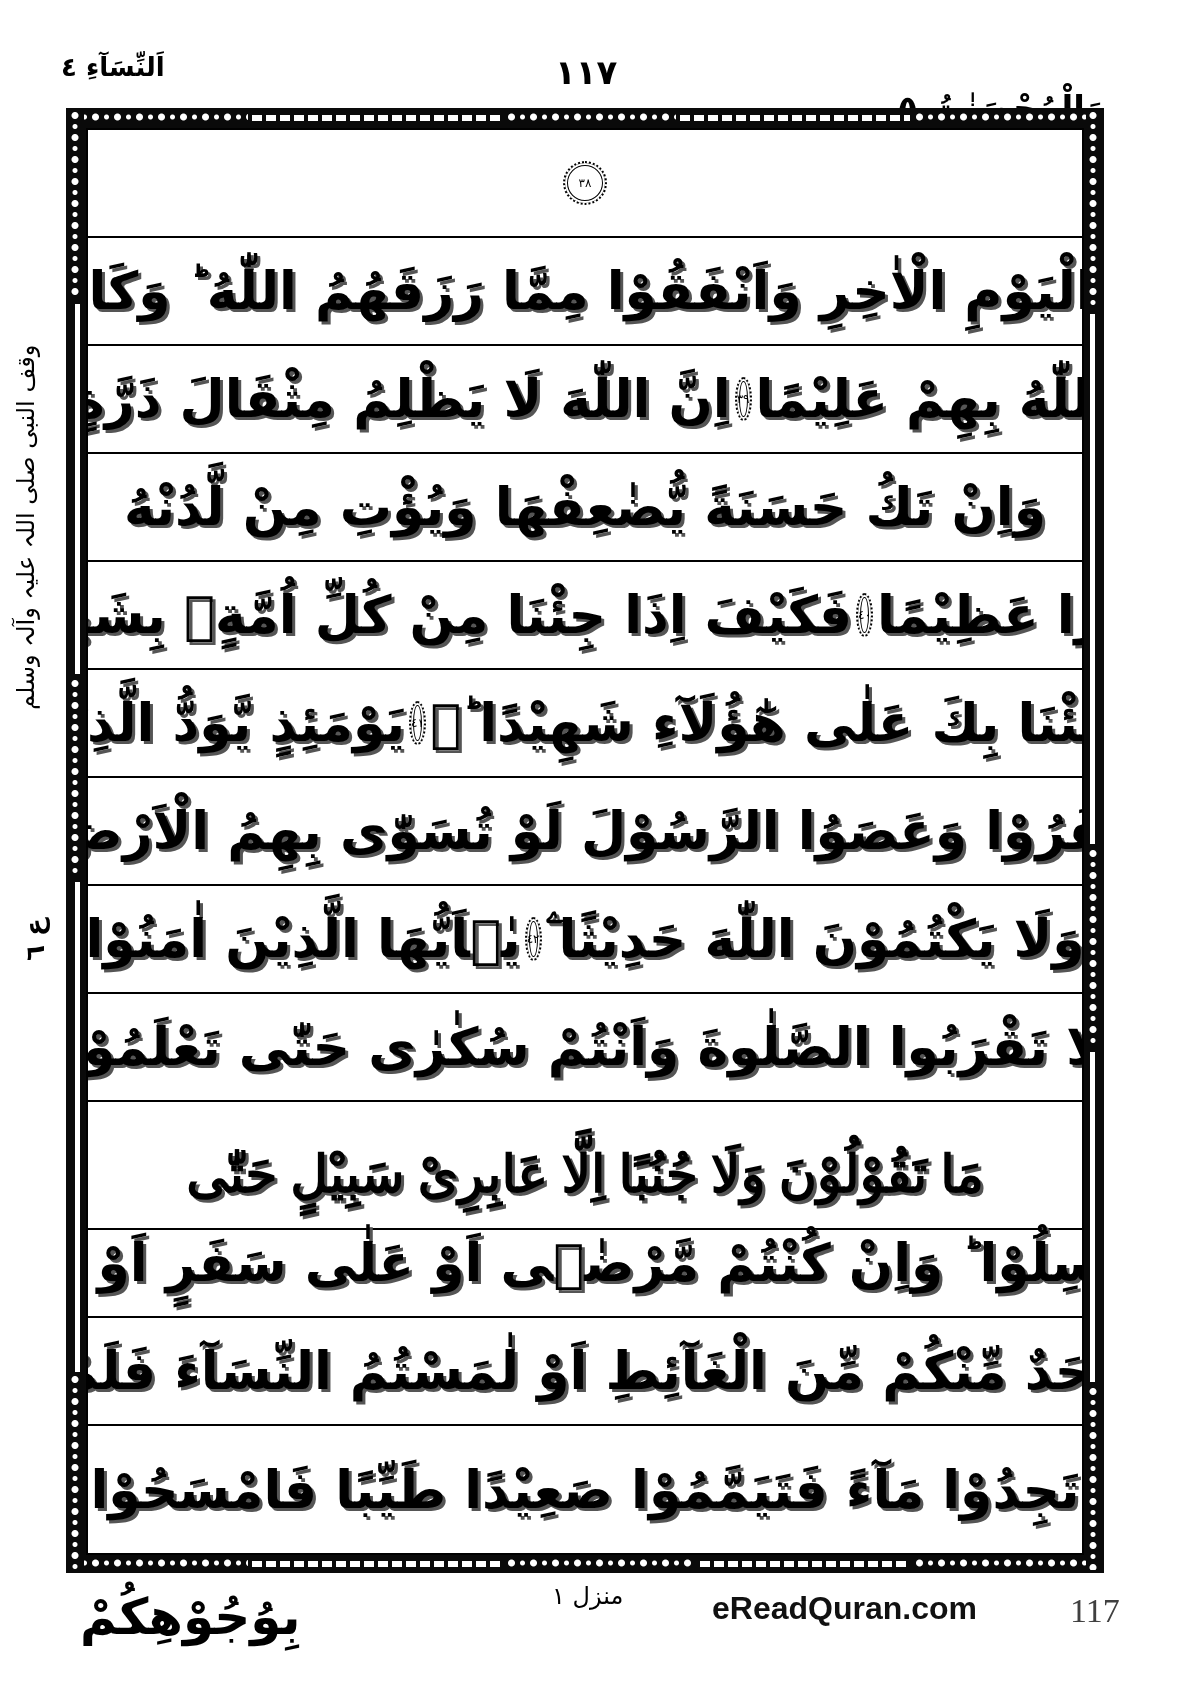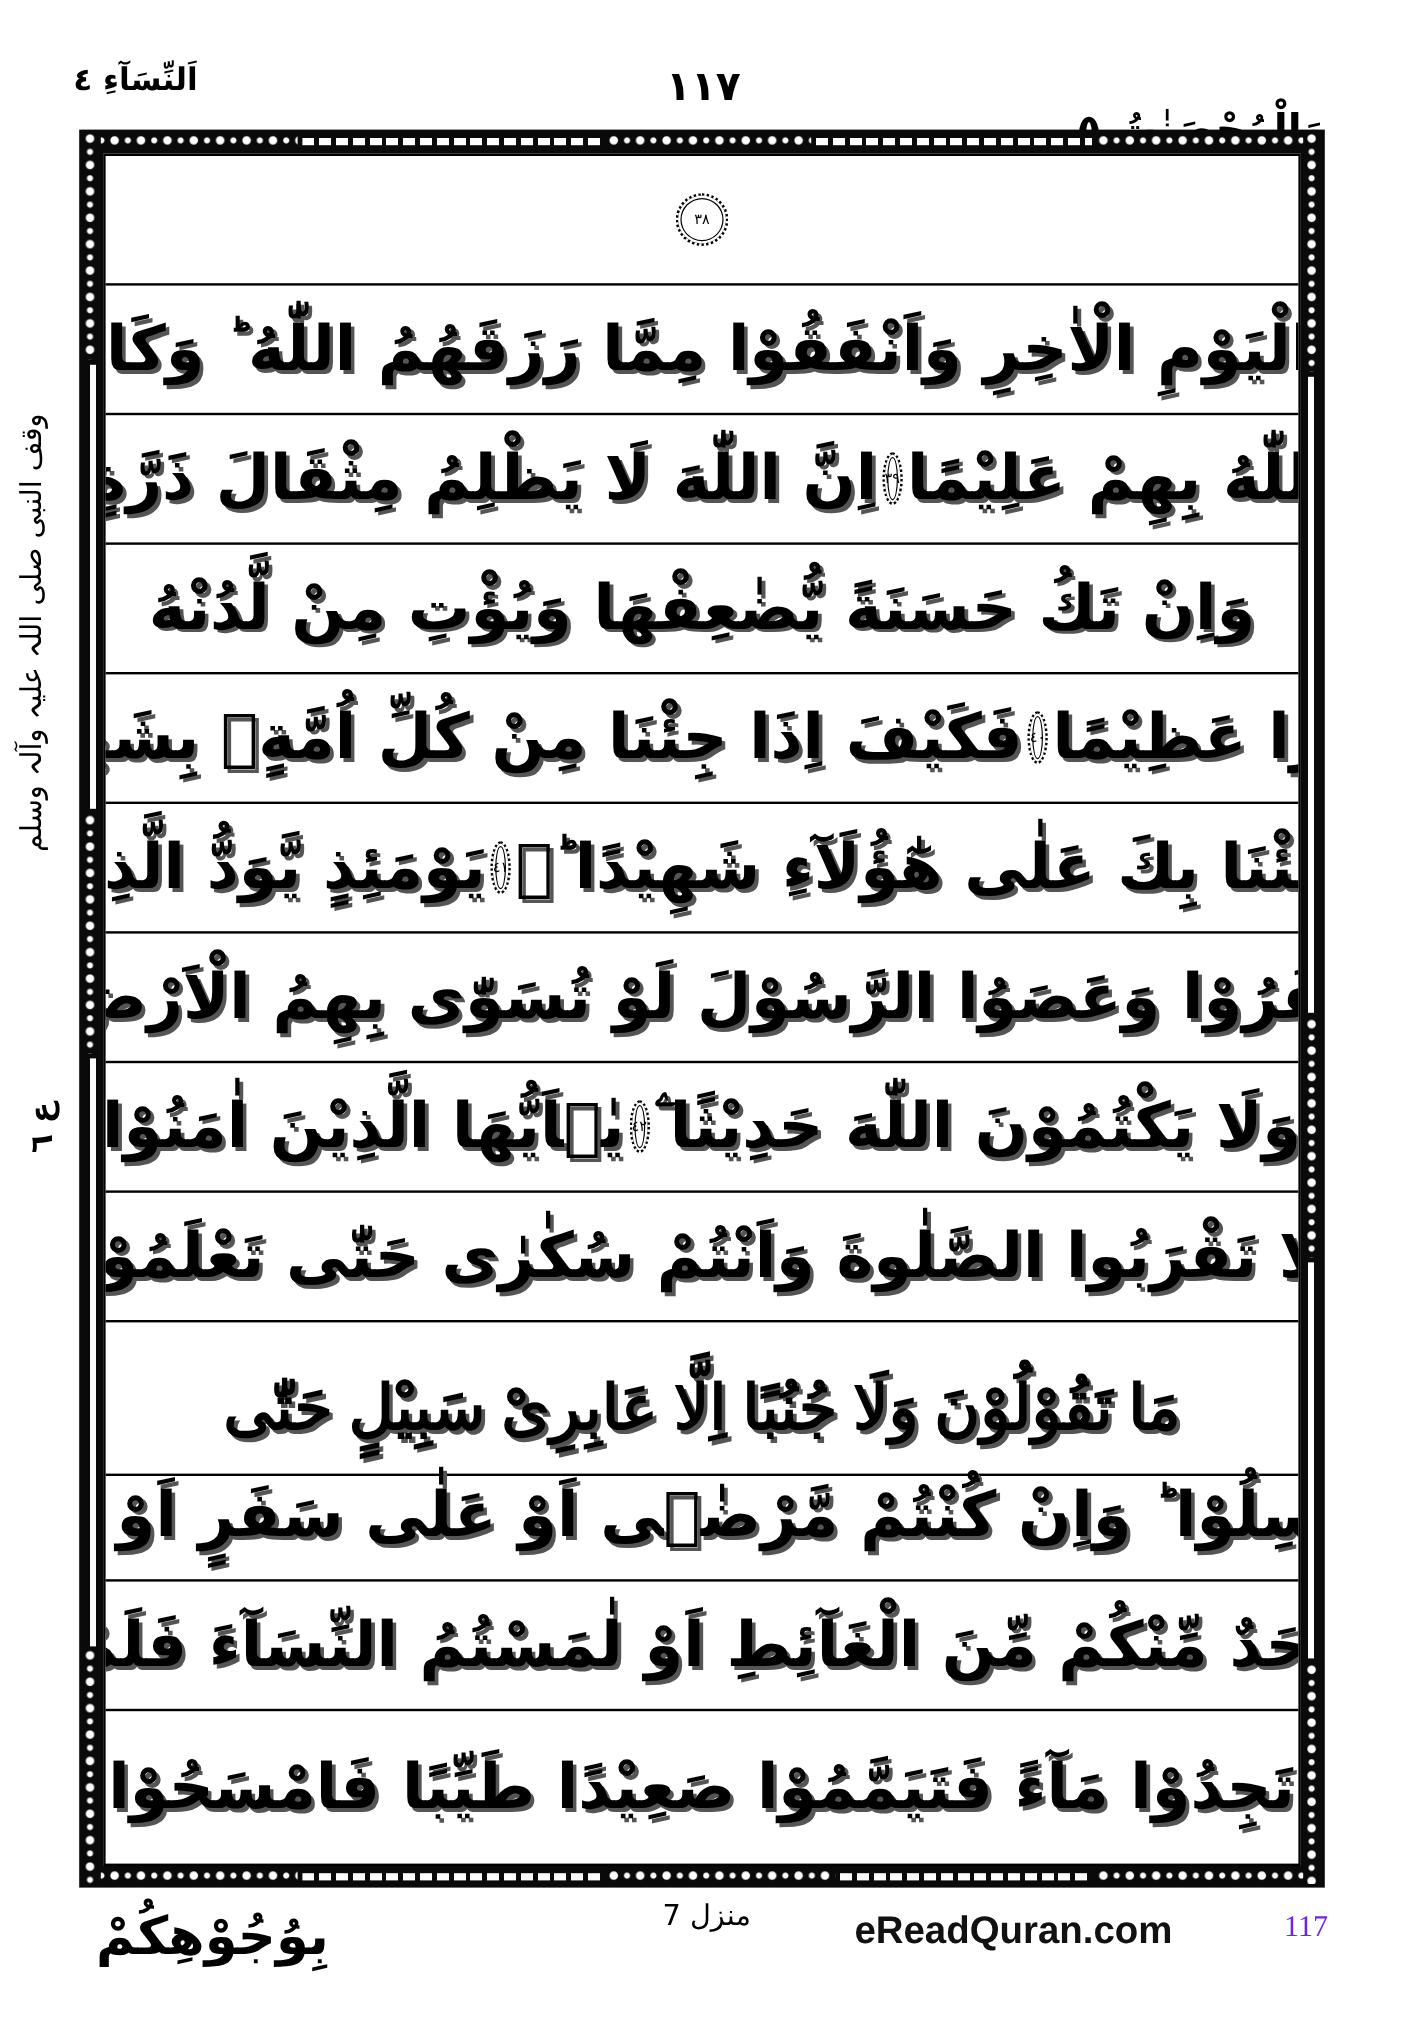--- a/index.html
+++ b/index.html
@@ -41,26 +41,26 @@
           text-shadow:none; font-weight:normal; vertical-align:middle; }
 
   .margin-note { position:absolute; left:12px; top:380px; width:40px; height:330px;
                  writing-mode:vertical-rl; transform:rotate(180deg);
                  font-size:24px; text-align:center; white-space:nowrap; }
   .ruku-note { position:absolute; left:20px; top:900px; width:34px; height:80px;
                writing-mode:vertical-rl; transform:rotate(180deg);
                font-size:26px; font-weight:bold; text-align:center; }
 
   .footer { position:absolute; top:1582px; left:0; width:1190px; height:60px; }
-  .catchword { position:absolute; left:80px; top:6px; font-size:44px; font-weight:bold; direction:rtl; }
+  .catchword { position:absolute; left:80px; top:6px; font-size:50px; font-weight:bold; direction:rtl; }
   .manzil { position:absolute; left:552px; top:0; font-size:24px; direction:rtl; }
   .site { position:absolute; left:712px; top:8px; font-family:"Liberation Sans", sans-serif;
           font-weight:bold; font-size:32px; color:#111; }
   .pnum { position:absolute; left:1070px; top:10px; font-family:"Liberation Serif", serif;
-          font-size:25px; color:#6d28d9; }
+          font-size:34px; color:#404040; }
 </style>
 </head>
 <body>
 
 <div class="header">
   <div class="hdr-left">اَلنِّسَآءِ ٤</div>
   <div class="hdr-center">١١٧</div>
   <div class="hdr-right">وَالْمُحْصَنٰتُ ٥</div>
 </div>
 
@@ -139,16 +139,16 @@
       <span>اَحَدٌ مِّنْكُمْ مِّنَ الْغَآئِطِ اَوْ لٰمَسْتُمُ النِّسَآءَ فَلَمْ</span>
     </div>
     <div class="line" style="top:1296px; height:128px; border-bottom:none;">
       <span>تَجِدُوْا مَآءً فَتَيَمَّمُوْا صَعِيْدًا طَيِّبًا فَامْسَحُوْا</span>
     </div>
   </div>
 </div>
 
 <div class="footer">
   <div class="catchword">بِوُجُوْهِكُمْ</div>
-  <div class="manzil">منزل 7</div>
+  <div class="manzil">منزل ١</div>
   <div class="site">eReadQuran.com</div>
   <div class="pnum">117</div>
 </div>
 
 </body></html>

